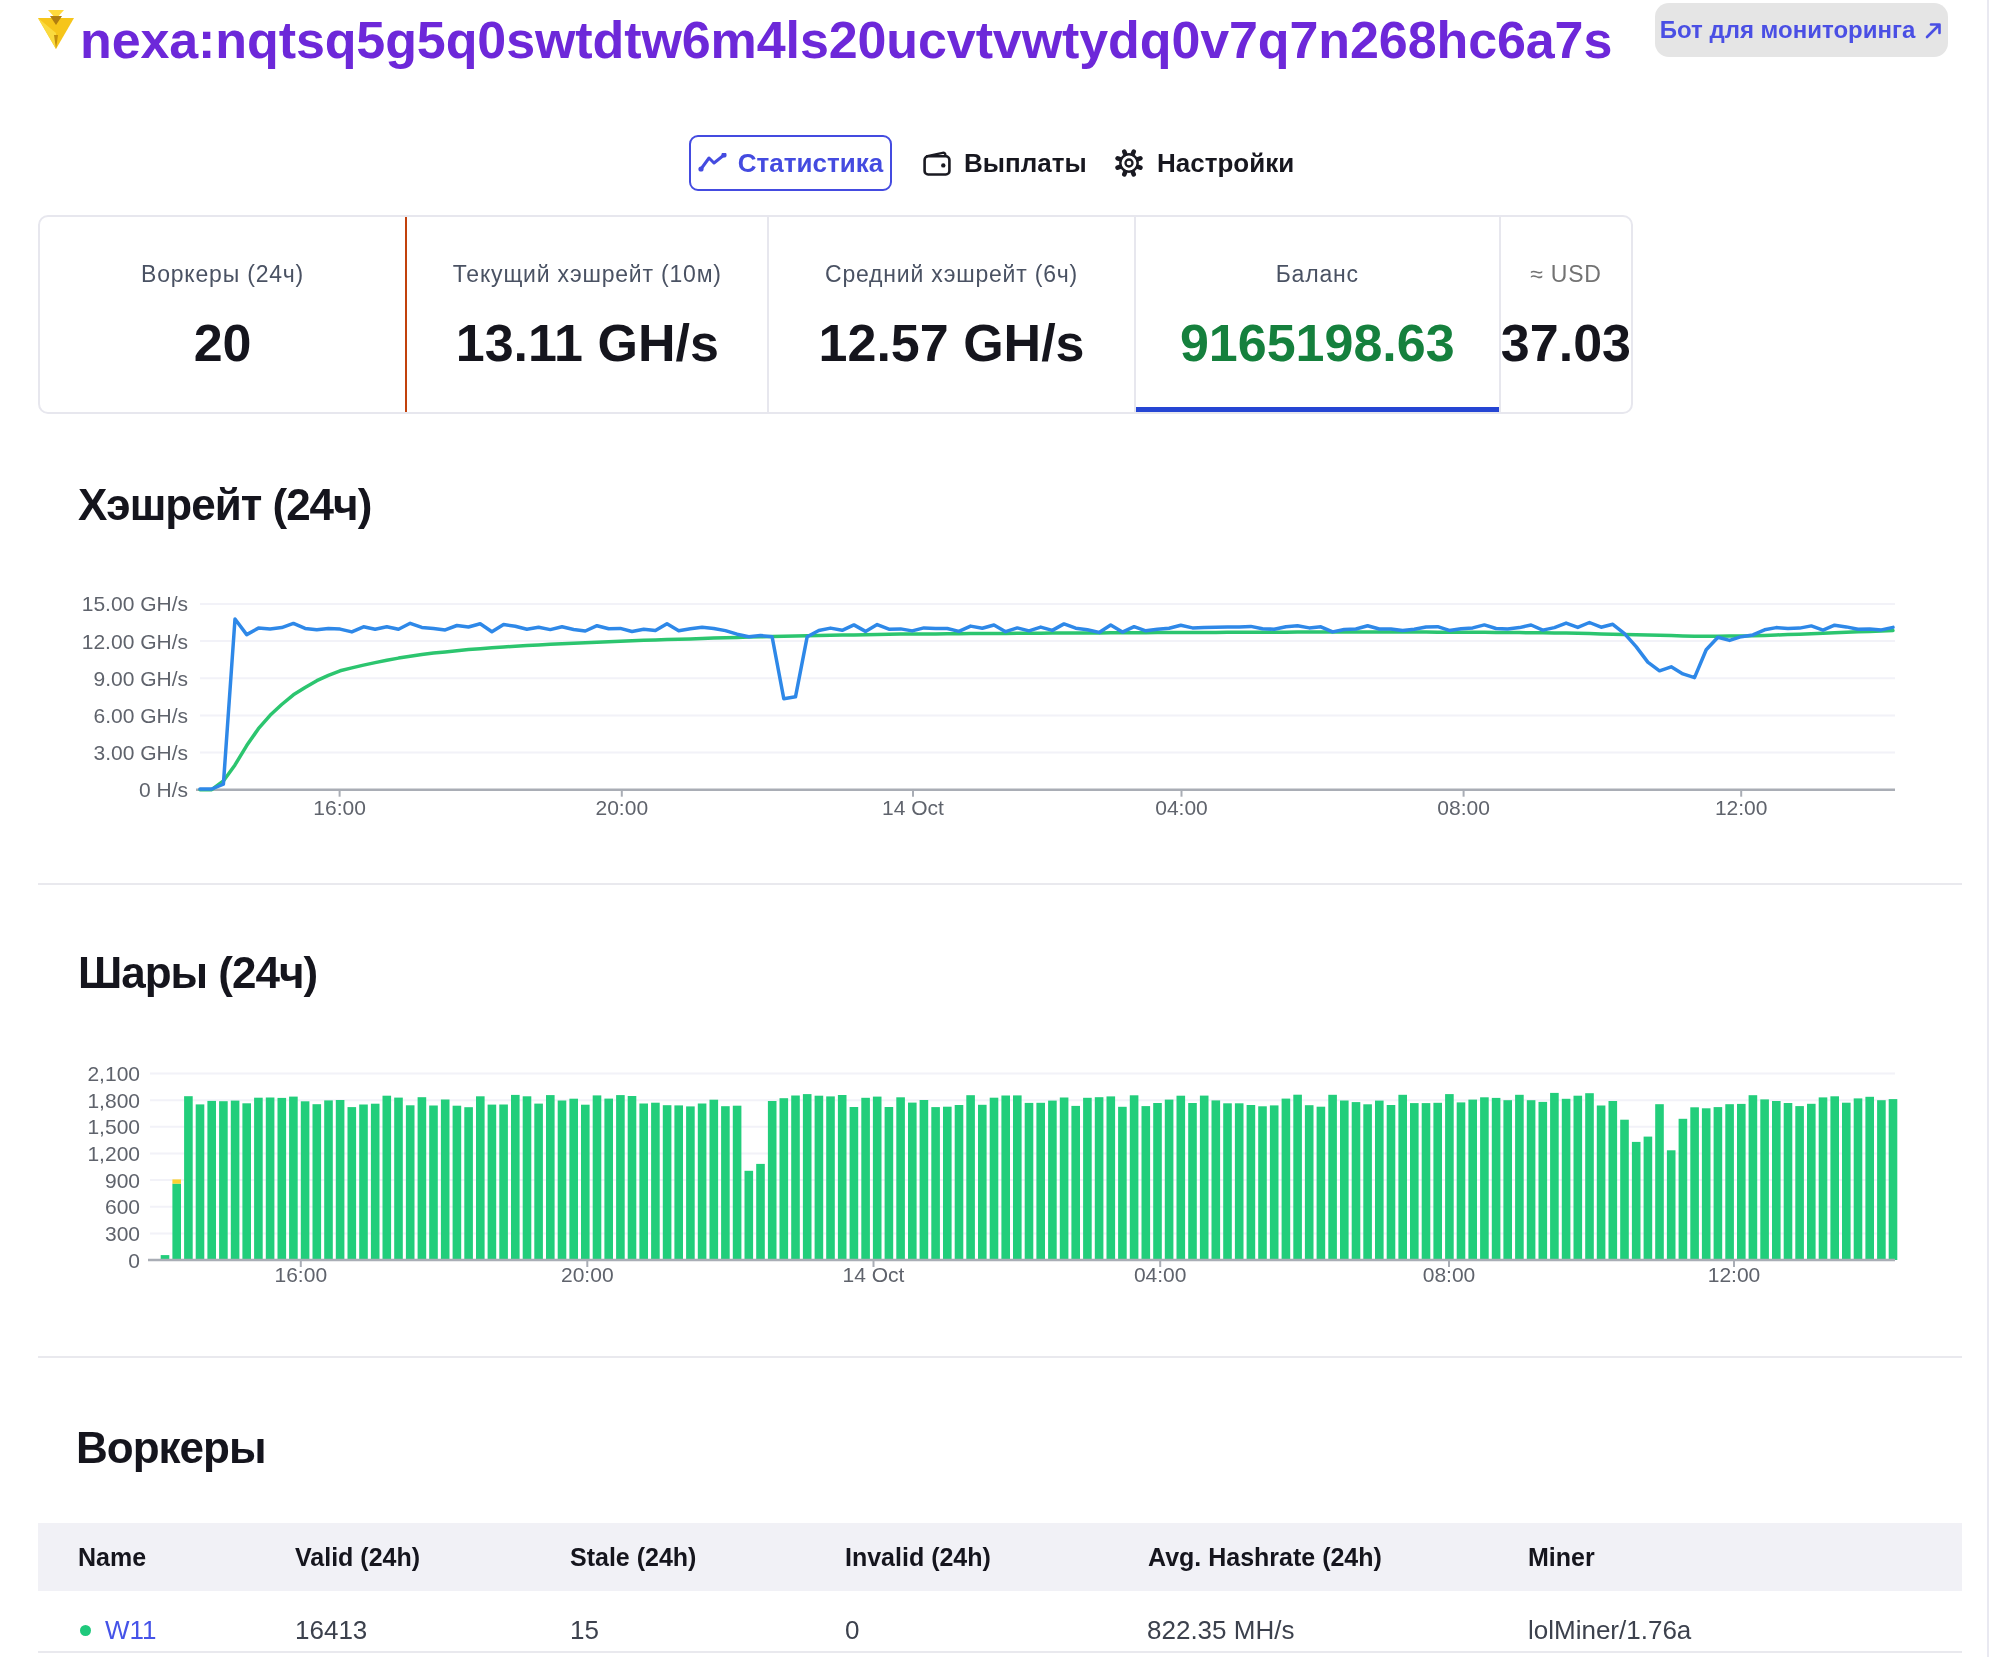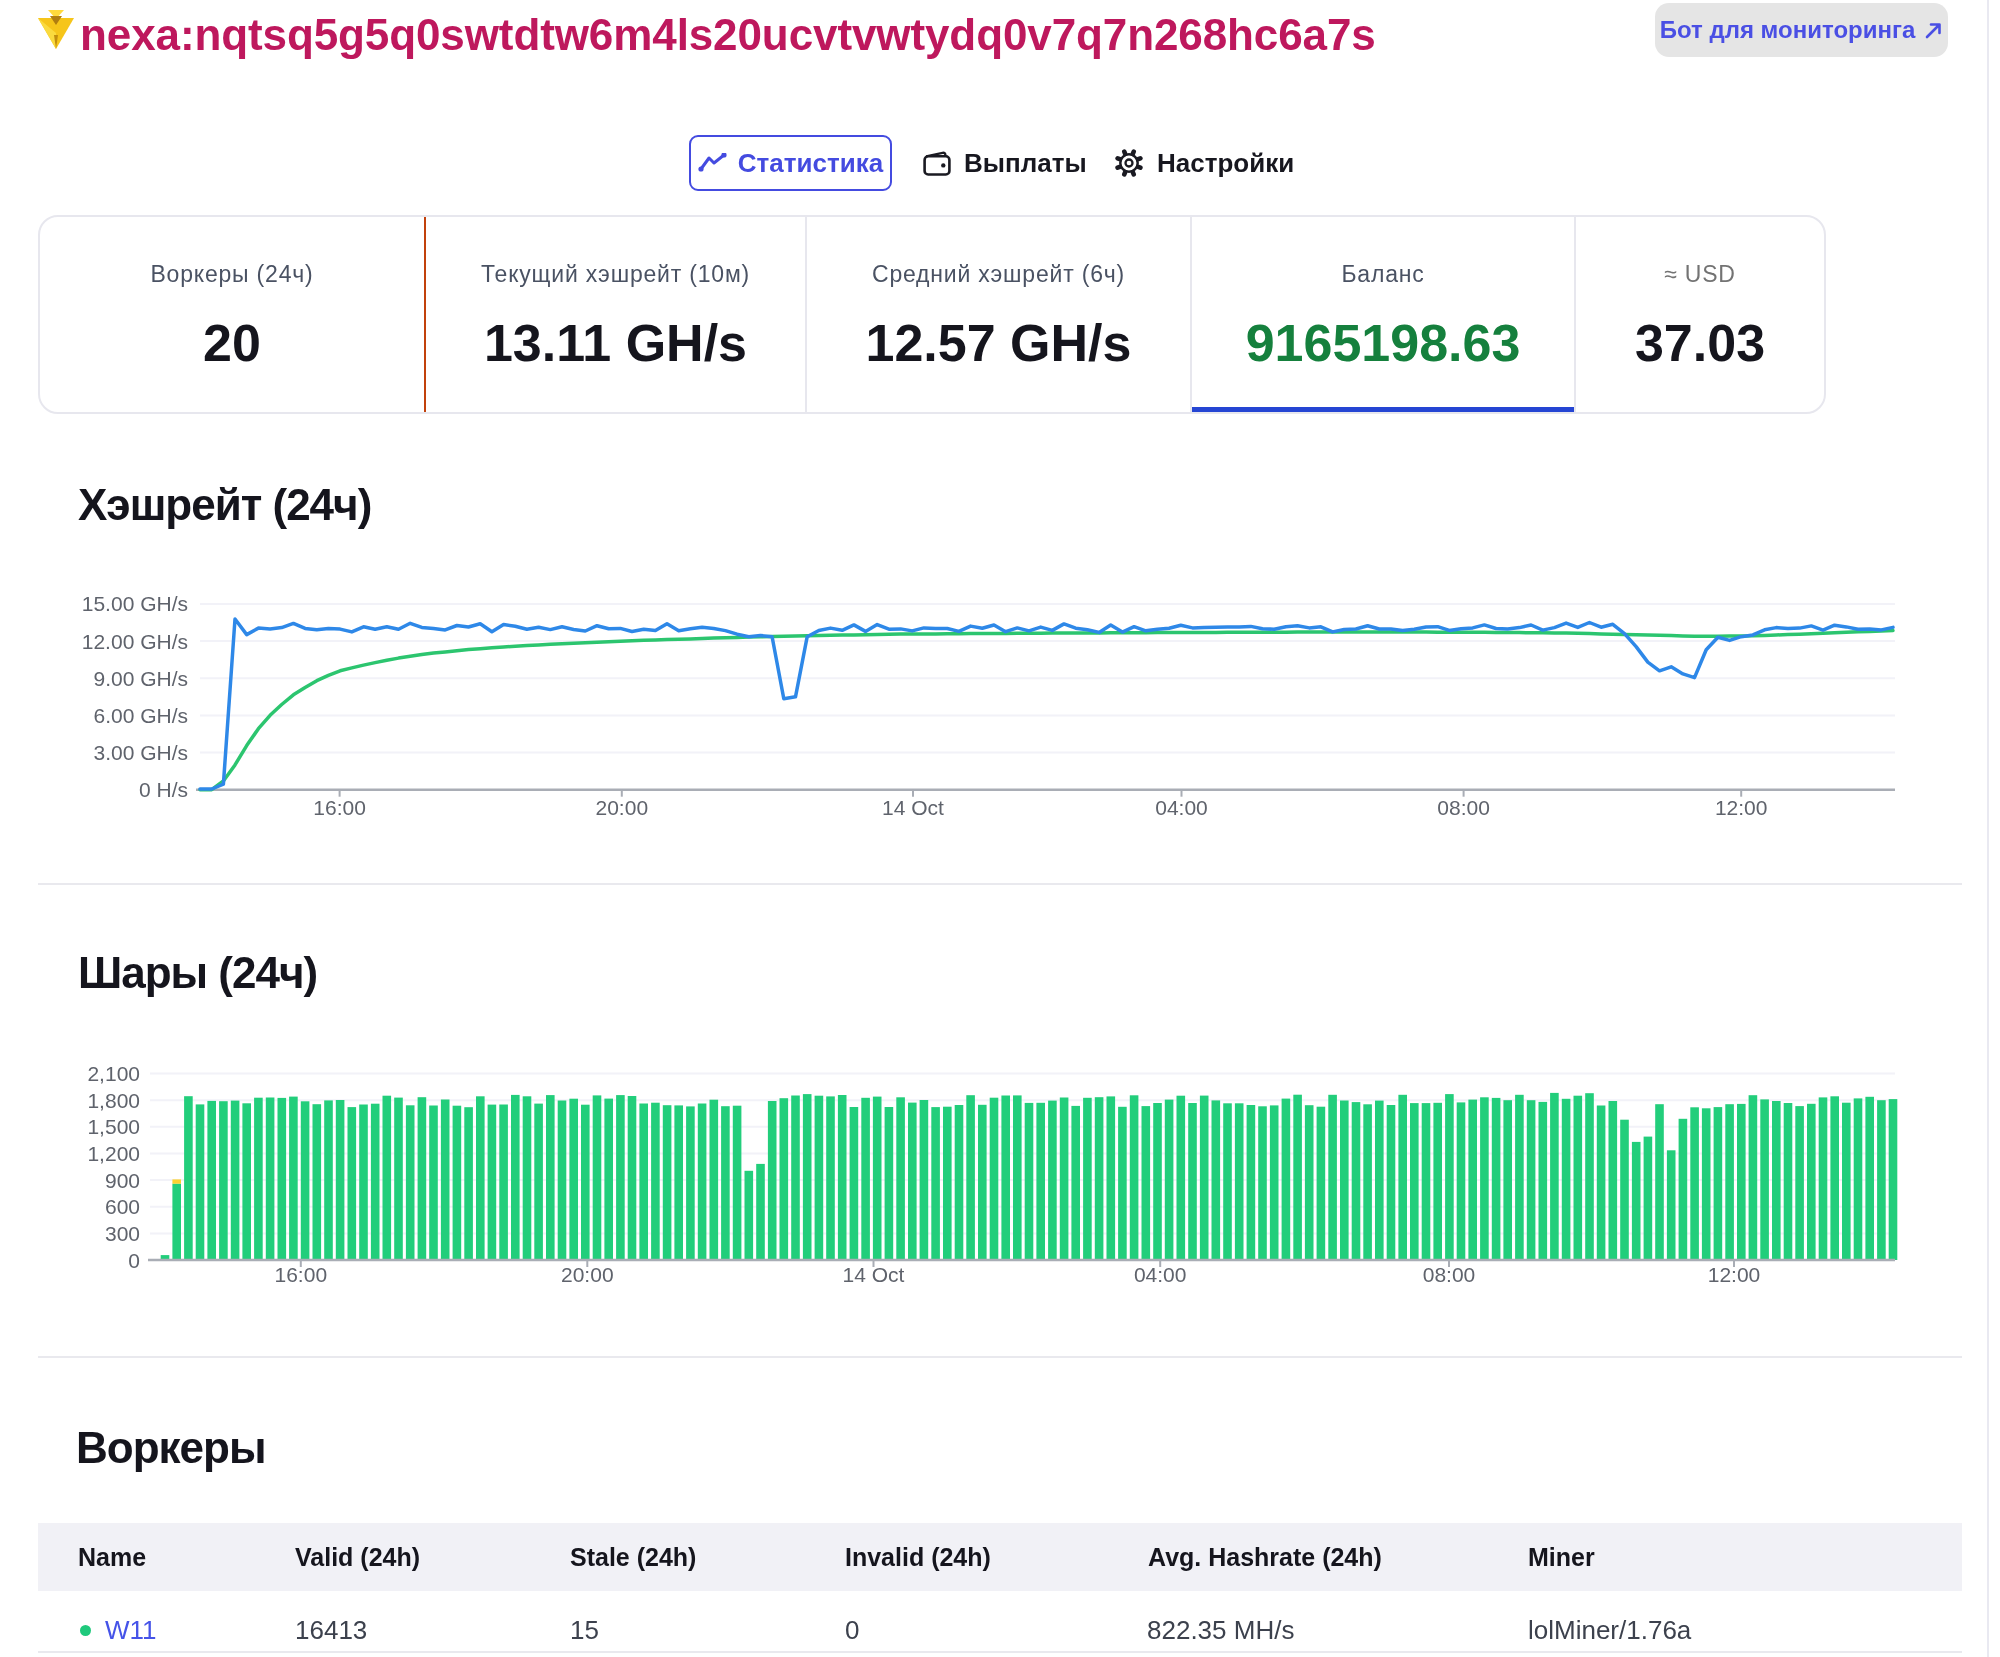--- a/index.html
+++ b/index.html
@@ -216,21 +216,21 @@
 
 <div class="abs" style="left:1987px;top:0;width:2px;height:1657px;background:#e9e9f1"></div>
 
 <svg width="40" height="40" viewBox="0 0 40 40" style="position:absolute;left:36px;top:9px">
 <polygon points="2,9 38,9 20,40" fill="#f6c51a"></polygon>
 <polygon points="2,9 20,40 20,24" fill="#fada3e"></polygon>
 <polygon points="12,1 28,1 20,10" fill="#ffd93c"></polygon>
 <polygon points="14,7 26,7 20,16" fill="#b07d10"></polygon>
 <polygon points="18,26 22,26 20,40" fill="#c28e0e"></polygon>
 </svg>
-<div class="abs" style="left:80px;top:10px;font-size:44px;font-weight:700;color:#be185d;letter-spacing:-0.1px">nexa:nqtsq5g5q0swtdtw6m4ls20ucvtvwtydq0v7q7n268hc6a7s</div>
+<div class="abs" style="left:80px;top:10px;font-size:52px;font-weight:700;color:#6d28d9;letter-spacing:-0.1px">nexa:nqtsq5g5q0swtdtw6m4ls20ucvtvwtydq0v7q7n268hc6a7s</div>
 <div class="abs" style="left:1655px;top:3px;width:293px;height:54px;background:#e5e5e5;border-radius:14px;display:flex;align-items:center;justify-content:center;color:#4a4fe4;font-size:24px;font-weight:700;white-space:nowrap">Бот для мониторинга<svg width="19" height="19" viewBox="0 0 19 19" style="margin-left:9px">
 <path d="M3 16 L15 4 M7 3.5 L15.5 3.5 L15.5 12" fill="none" stroke="#4a4fe4" stroke-width="2.6" stroke-linecap="round" stroke-linejoin="round"></path>
 </svg></div>
 
 <div class="abs" style="left:689px;top:135px;width:199px;height:52px;border:2px solid #444be0;border-radius:9px;display:flex;align-items:center;justify-content:center;gap:10px;color:#444be0;font-size:26px;font-weight:700"><svg width="30" height="20" viewBox="0 0 30 20">
 <polyline points="3,16 11,5 16,10 26,2" fill="none" stroke="#444be0" stroke-width="3" stroke-linecap="round" stroke-linejoin="round"></polyline>
 <circle cx="3" cy="16" r="2.6" fill="#444be0"></circle>
       <circle cx="26" cy="2" r="2.6" fill="#444be0"></circle>
 </svg>Статистика</div>
 <div class="abs" style="left:922px;top:135px;height:56px;display:flex;align-items:center;gap:12px;color:#17171f;font-size:26px;font-weight:700"><svg width="30" height="27" viewBox="0 0 30 27">
@@ -244,21 +244,21 @@
       <line x1="10.2" y1="23.2" x2="9.3" y2="25.4" stroke="#1a1a22" stroke-width="4.6" stroke-linecap="round"></line>
       <line x1="4.8" y1="17.8" x2="2.6" y2="18.7" stroke="#1a1a22" stroke-width="4.6" stroke-linecap="round"></line>
       <line x1="4.8" y1="10.2" x2="2.6" y2="9.3" stroke="#1a1a22" stroke-width="4.6" stroke-linecap="round"></line>
       <line x1="10.2" y1="4.8" x2="9.3" y2="2.6" stroke="#1a1a22" stroke-width="4.6" stroke-linecap="round"></line>
       <line x1="17.8" y1="4.8" x2="18.7" y2="2.6" stroke="#1a1a22" stroke-width="4.6" stroke-linecap="round"></line>
       <line x1="23.2" y1="10.2" x2="25.4" y2="9.3" stroke="#1a1a22" stroke-width="4.6" stroke-linecap="round"></line>
       <circle cx="14" cy="14" r="8.7" fill="none" stroke="#1a1a22" stroke-width="2.5"></circle>
       <circle cx="14" cy="14" r="3.5" fill="none" stroke="#1a1a22" stroke-width="2.3"></circle>
     </svg>Настройки</div>
 
-<div class="abs" style="left:38px;top:215px;width:1788px;height:199px;border:2px solid #e7e7ee;border-radius:20px;box-sizing:border-box;display:flex">
+<div class="abs" style="left:38px;top:215px;width:1595px;height:199px;border:2px solid #e7e7ee;border-radius:10px;box-sizing:border-box;display:flex">
   <div style="width:384px;position:relative">
     <div style="text-align:center;margin-top:44px;font-size:23px;font-weight:500;color:#4a5263;letter-spacing:0.8px">Воркеры (24ч)</div>
     <div style="text-align:center;margin-top:25px;font-size:52px;font-weight:700;color:#15151d">20</div>
   </div>
   <div style="width:379px;border-left:2px solid #c2410c;position:relative">
     <div style="text-align:center;margin-top:44px;font-size:23px;font-weight:500;color:#4a5263;letter-spacing:0.8px">Текущий хэшрейт (10м)</div>
     <div style="text-align:center;margin-top:25px;font-size:52px;font-weight:700;color:#15151d">13.11 GH/s</div>
   </div>
   <div style="width:383px;border-left:2px solid #e7e7ee;position:relative">
     <div style="text-align:center;margin-top:44px;font-size:23px;font-weight:500;color:#4a5263;letter-spacing:0.8px">Средний хэшрейт (6ч)</div>

